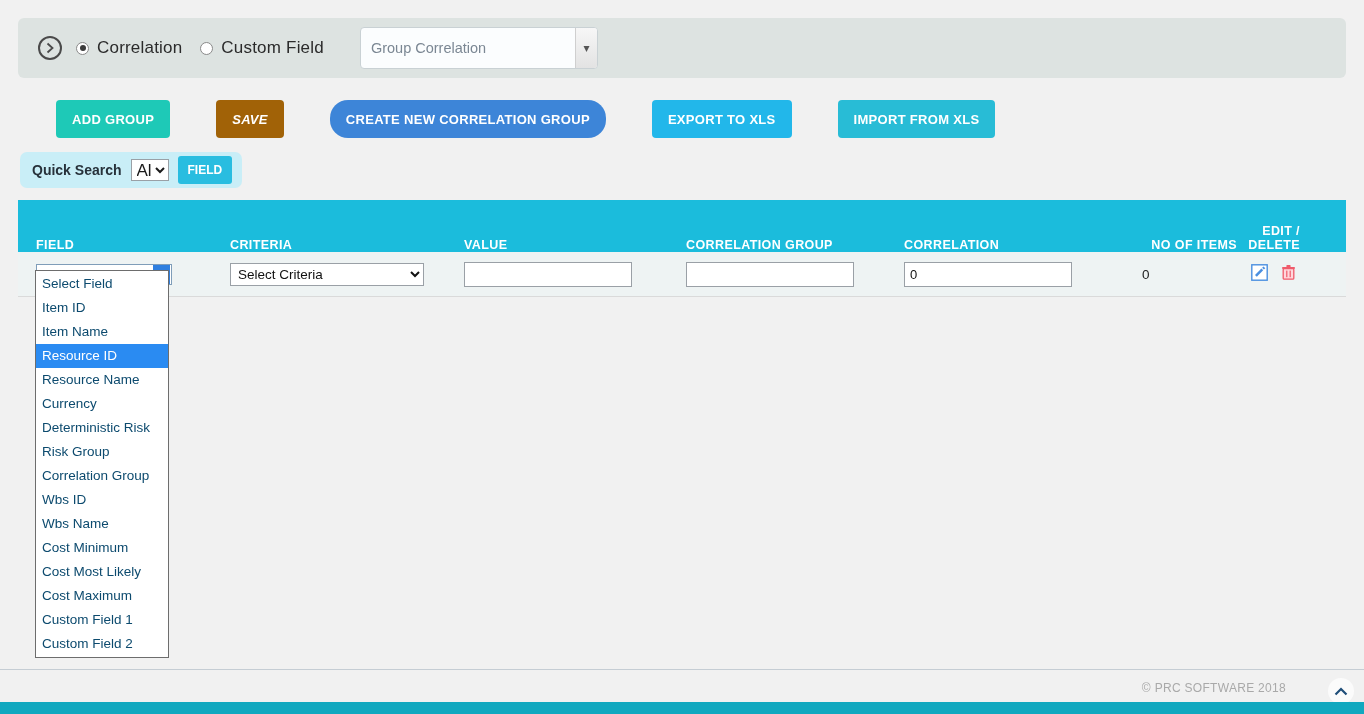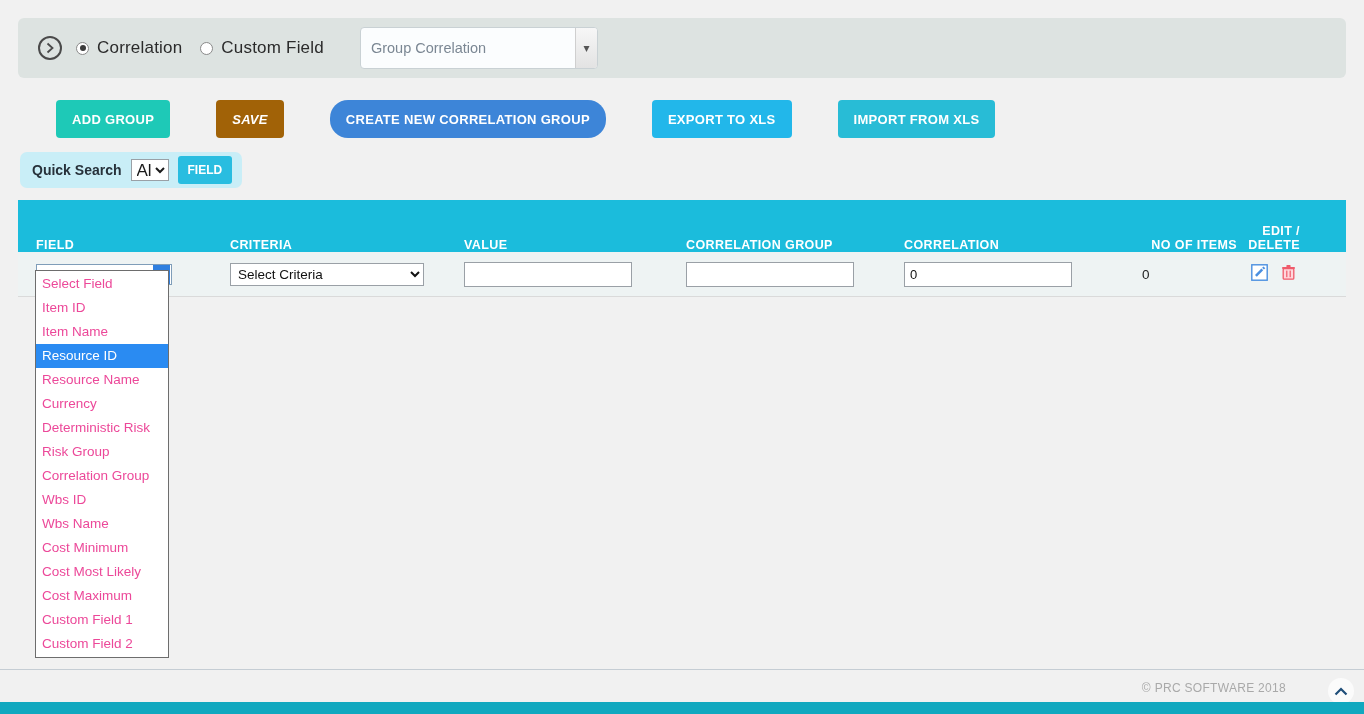--- a/index.html
+++ b/index.html
@@ -162,21 +162,21 @@
     position: absolute; left: 35px; top: 270px;
     width: 134px;
     background: #fff;
     border: 1px solid #6d6d6d;
     z-index: 50;
     padding: 1px 0;
   }
   .dd-item {
     height: 24px; line-height: 24px;
     padding-left: 6px;
-    font-size: 13.5px; color: #ec4899;
+    font-size: 13.5px; color: #0c4a6e;
     white-space: nowrap; cursor: default;
   }
   .dd-item.hl { background: #2a8bf2; color: #fff; }
 
   
   .footer-divider {
     position: absolute; left: 0; top: 669px; width: 1364px; height: 1px;
     background: #c5cdd4;
   }
   .footer-text {

